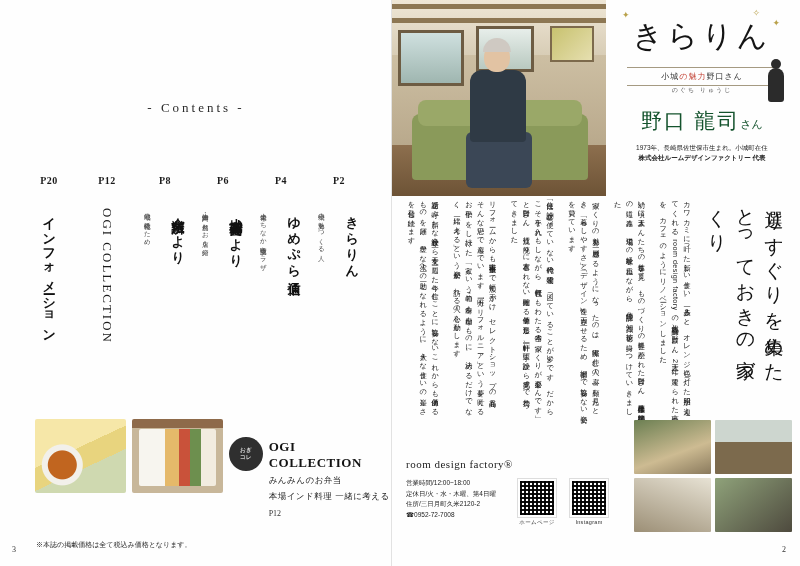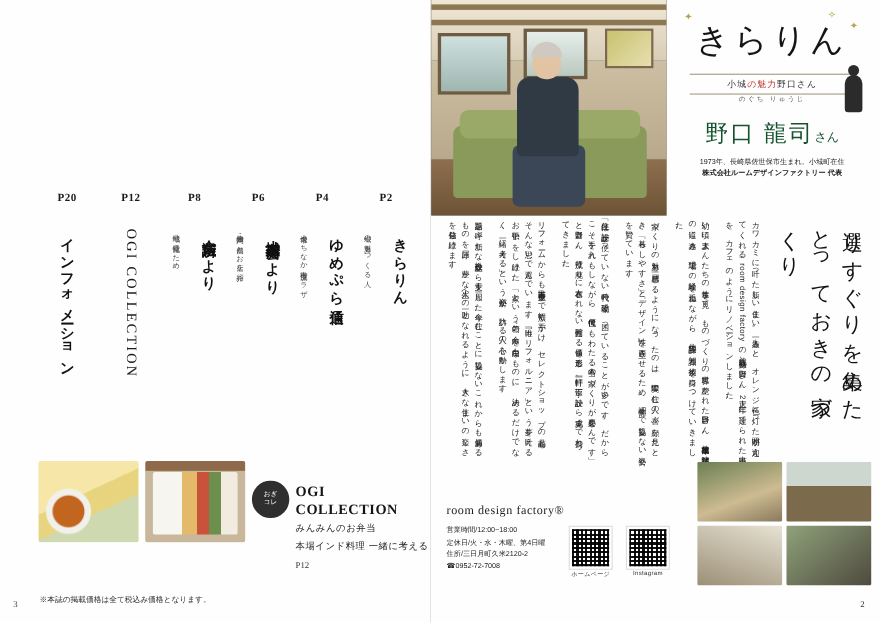--- a/index.html
+++ b/index.html
@@ -32,21 +32,21 @@
     position: absolute;
     top: 100px; left: 0; width: 392px;
     text-align: center;
     font-family: "Liberation Serif", serif;
     font-size: 13px;
     letter-spacing: 3px;
     color: #2a2a2a;
   }
   .toc {
     position: absolute;
-    top: 175px; left: 32px;
+    top: 175px; left: 20px;
     width: 340px;
     height: 220px;
   }
   .toc-col {
     position: absolute;
     top: 0;
     width: 58px;
     text-align: center;
   }
   .toc-page {
@@ -408,20 +408,21 @@
   .rp3 { background: linear-gradient(200deg,#e7e2d4,#9c8f76); }
   .rp4 { background: linear-gradient(140deg,#8fa27a,#4e4a3e); }
 </style>
 </head>
 <body>
 
 <div class="spread">
 
   <div class="page page-left">
 
+    <div class="contents-title">- Contents -</div>
 
     <div class="toc">
 
       <div class="toc-col" style="left:0px;">
         <div class="toc-page">P20</div>
         <div class="toc-stack">
           <div class="toc-title big">インフォメーション</div>
         </div>
       </div>
 

